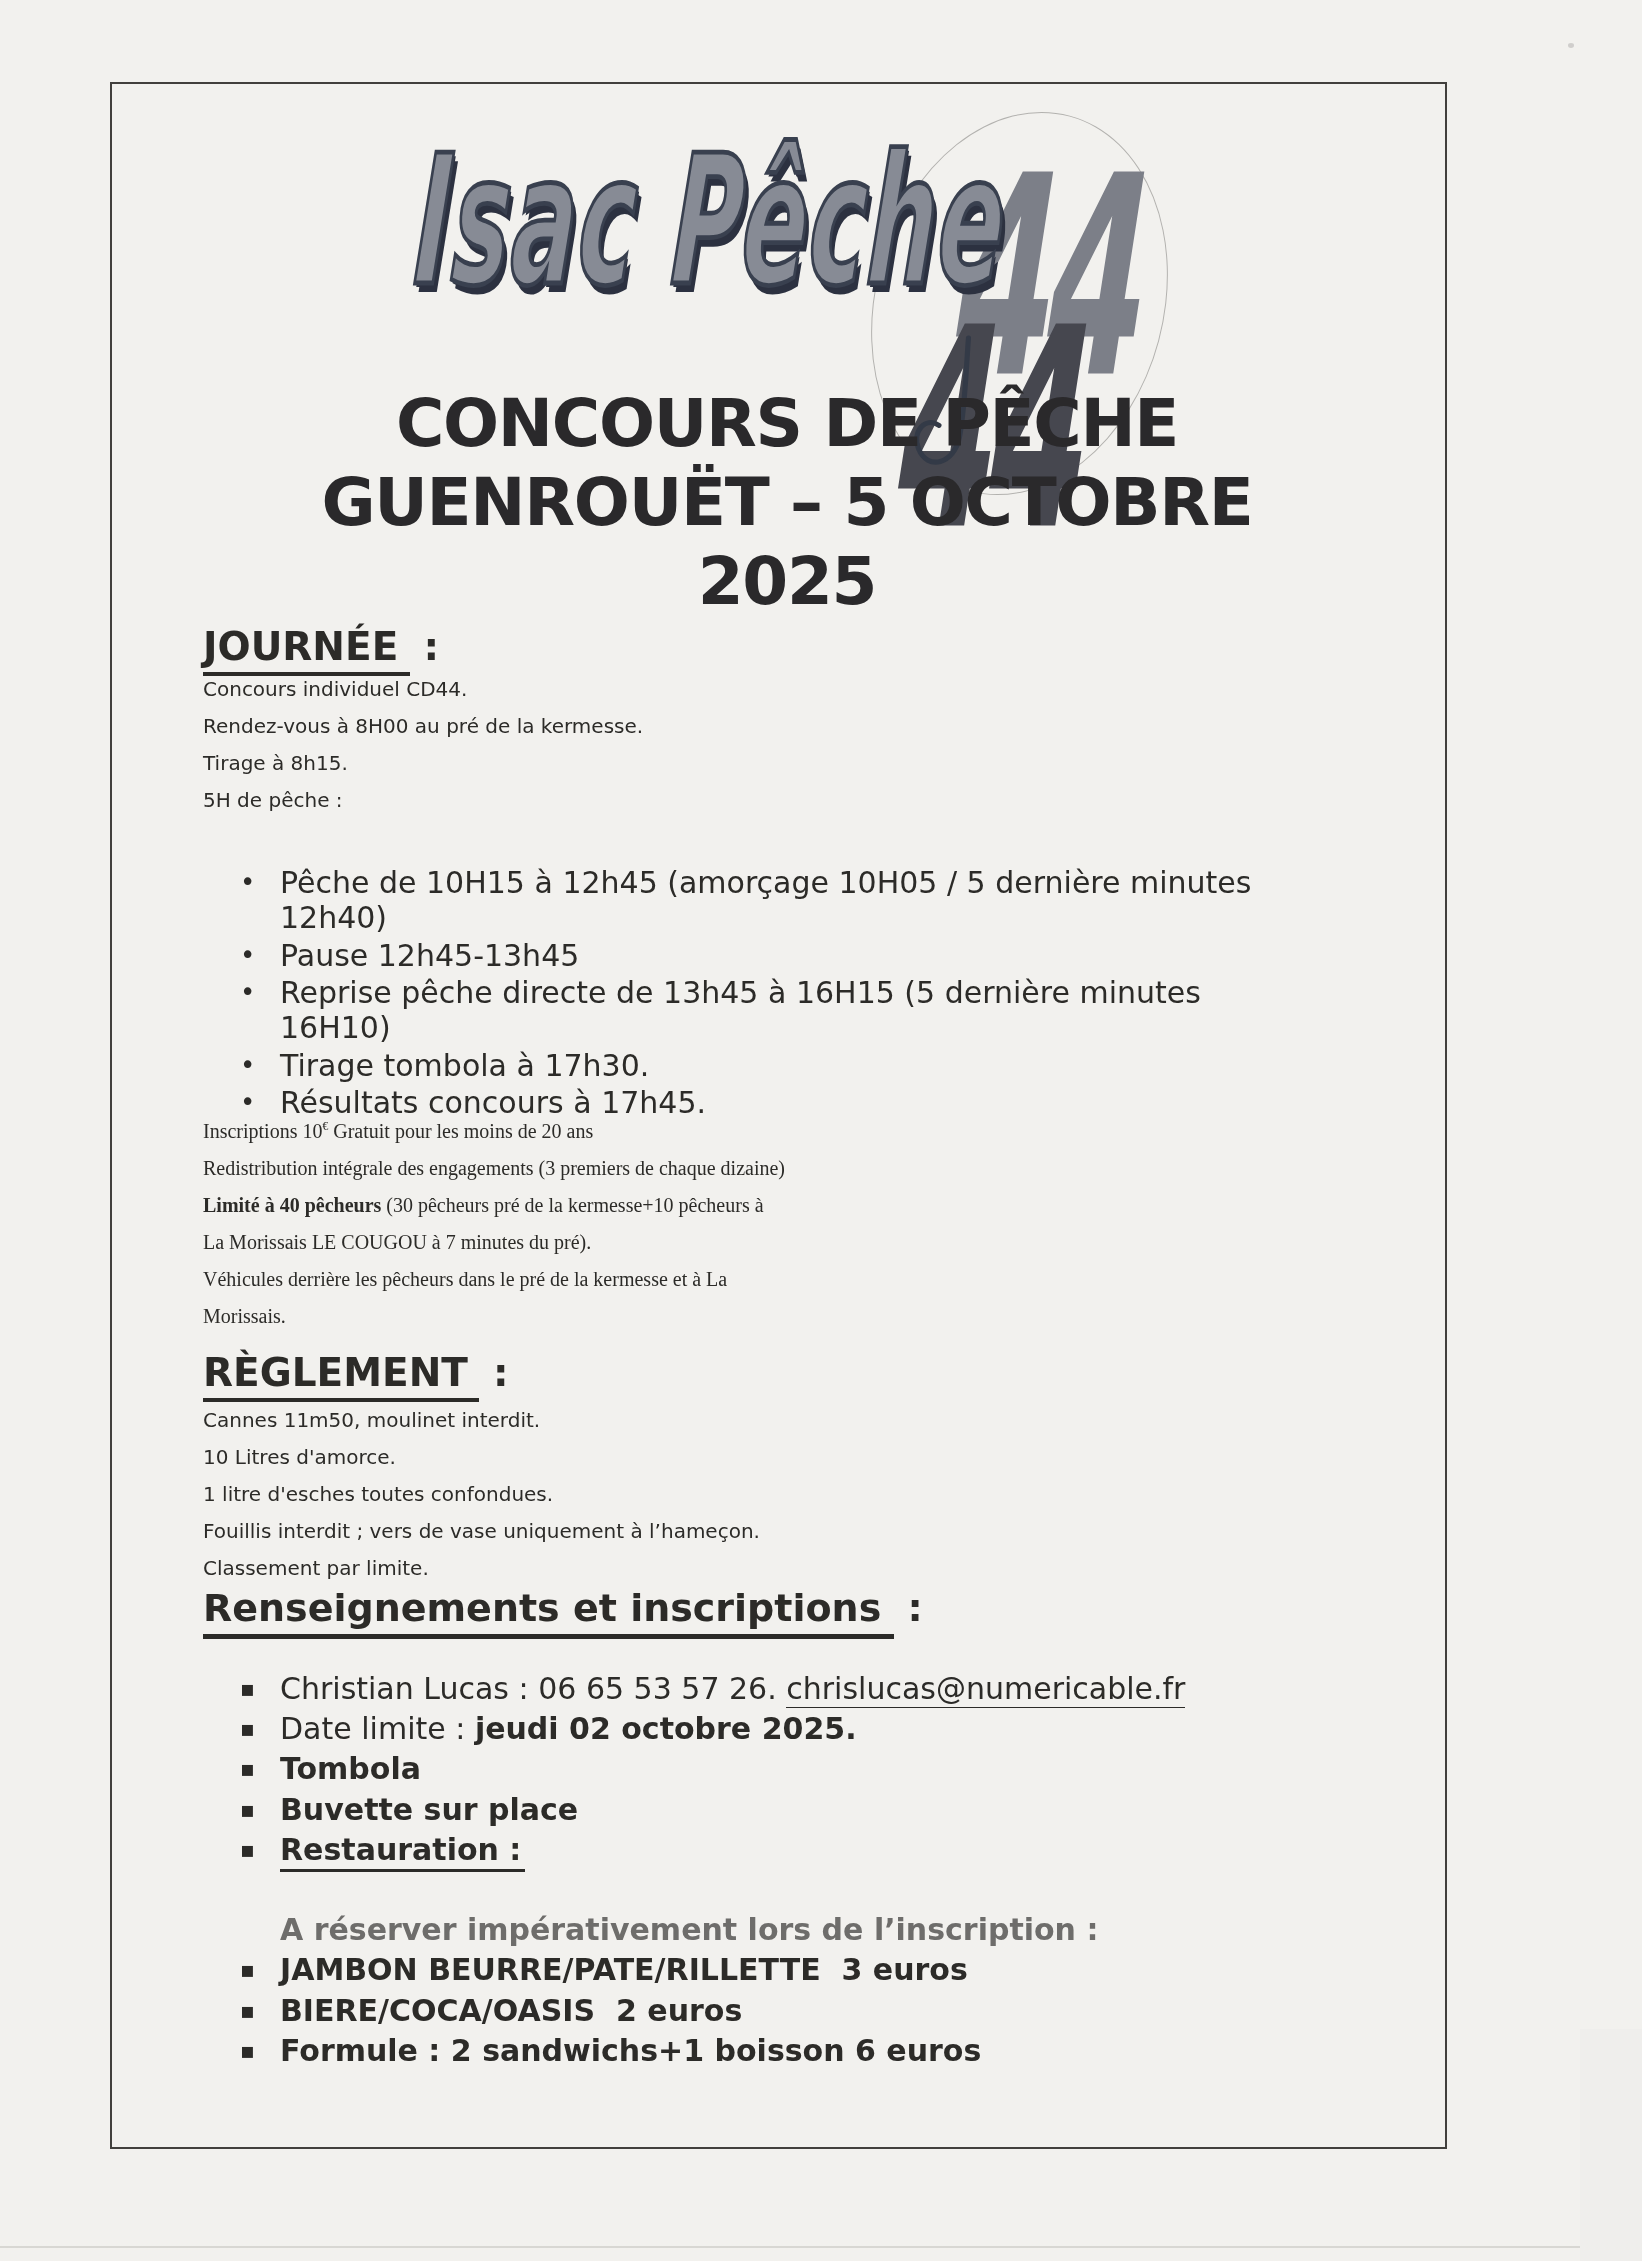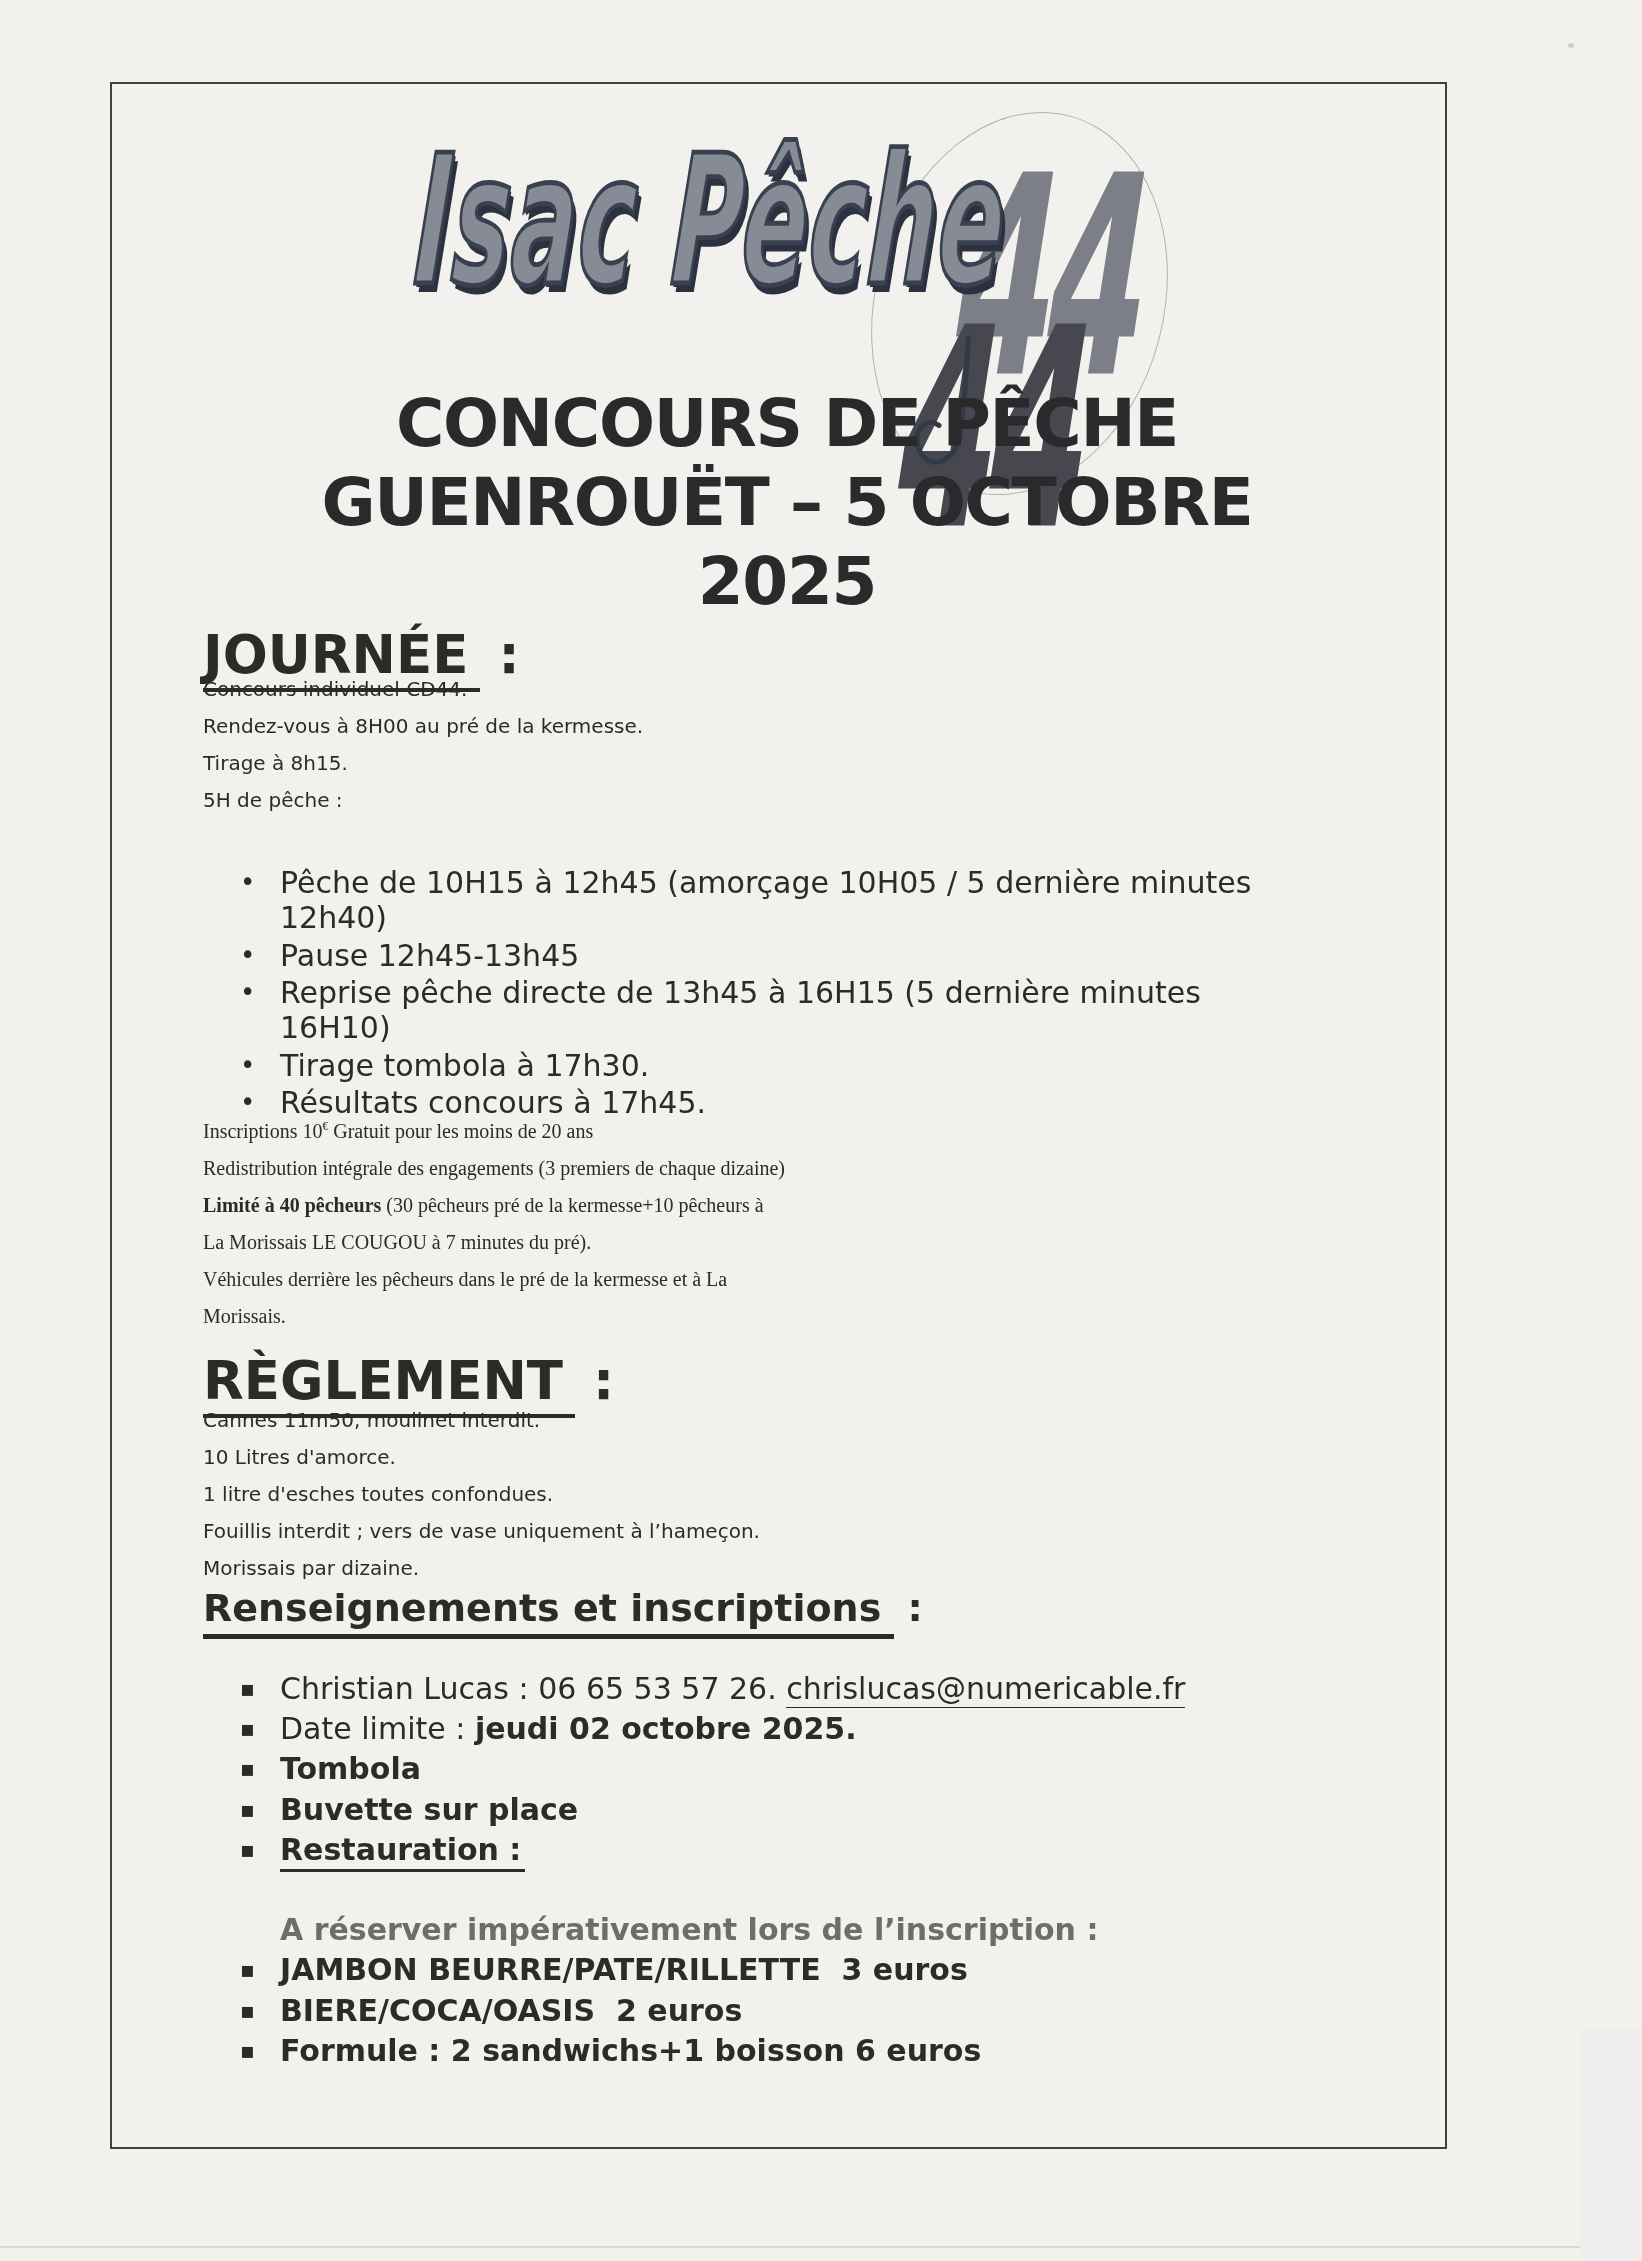--- a/index.html
+++ b/index.html
@@ -47,21 +47,21 @@
   .logo-num-back{left:910px;top:171px;color:#46474f;}
   .hook-icon{left:912px;top:237px;}
 
   
   .title{left:0;top:384px;width:1574px;text-align:center;
     font-size:66px;font-weight:bold;line-height:79px;letter-spacing:-1.3px;
     color:#2a292b;}
   .title div{white-space:nowrap;}
 
   
-  .sec-h{left:203px;font-size:53px;font-weight:bold;white-space:nowrap;}
+  .sec-h{left:203px;font-size:39px;font-weight:bold;white-space:nowrap;}
   .sec-h .u{border-bottom:4.5px solid #2c2b28;padding:0 11.6px 2.6px 0;display:inline-block;}
   .body-lines{left:203px;font-size:20px;line-height:37px;}
   .body-lines div{white-space:nowrap;}
   .b{font-weight:bold;}
   sup.euro{font-size:0.58em;vertical-align:super;}
 
   ul.blist{left:203px;list-style:none;margin:0;padding:0 0 0 37px;font-size:30px;}
   ul.blist li{display:flex;align-items:flex-start;}
   .blt{flex:0 0 40px;}
   ul.schedule{line-height:35px;}
@@ -165,21 +165,21 @@
 
 <div class="abs sec-h" style="top:1350px;">
   <span class="u">RÈGLEMENT</span><span> :</span>
 </div>
 
 <div class="abs body-lines" style="top:1402px;">
   <div>Cannes 11m50, moulinet interdit.</div>
   <div>10 Litres d'amorce.</div>
   <div>1 litre d'esches toutes confondues.</div>
   <div>Fouillis interdit ; vers de vase uniquement à l’hameçon.</div>
-  <div>Morissais par dizaine.</div>
+  <div>Classement par limite.</div>
 </div>
 
 <div class="abs big-h" style="top:1586px;">
   <span class="u">Renseignements et inscriptions</span><span> :</span>
 </div>
 
 <ul class="abs blist contacts" style="top:1670px;">
   <li>
     <span class="blt">▪</span>
     <div><span>Christian Lucas : 06 65 53 57 26. </span><span class="email">chrislucas@numericable.fr</span></div>

